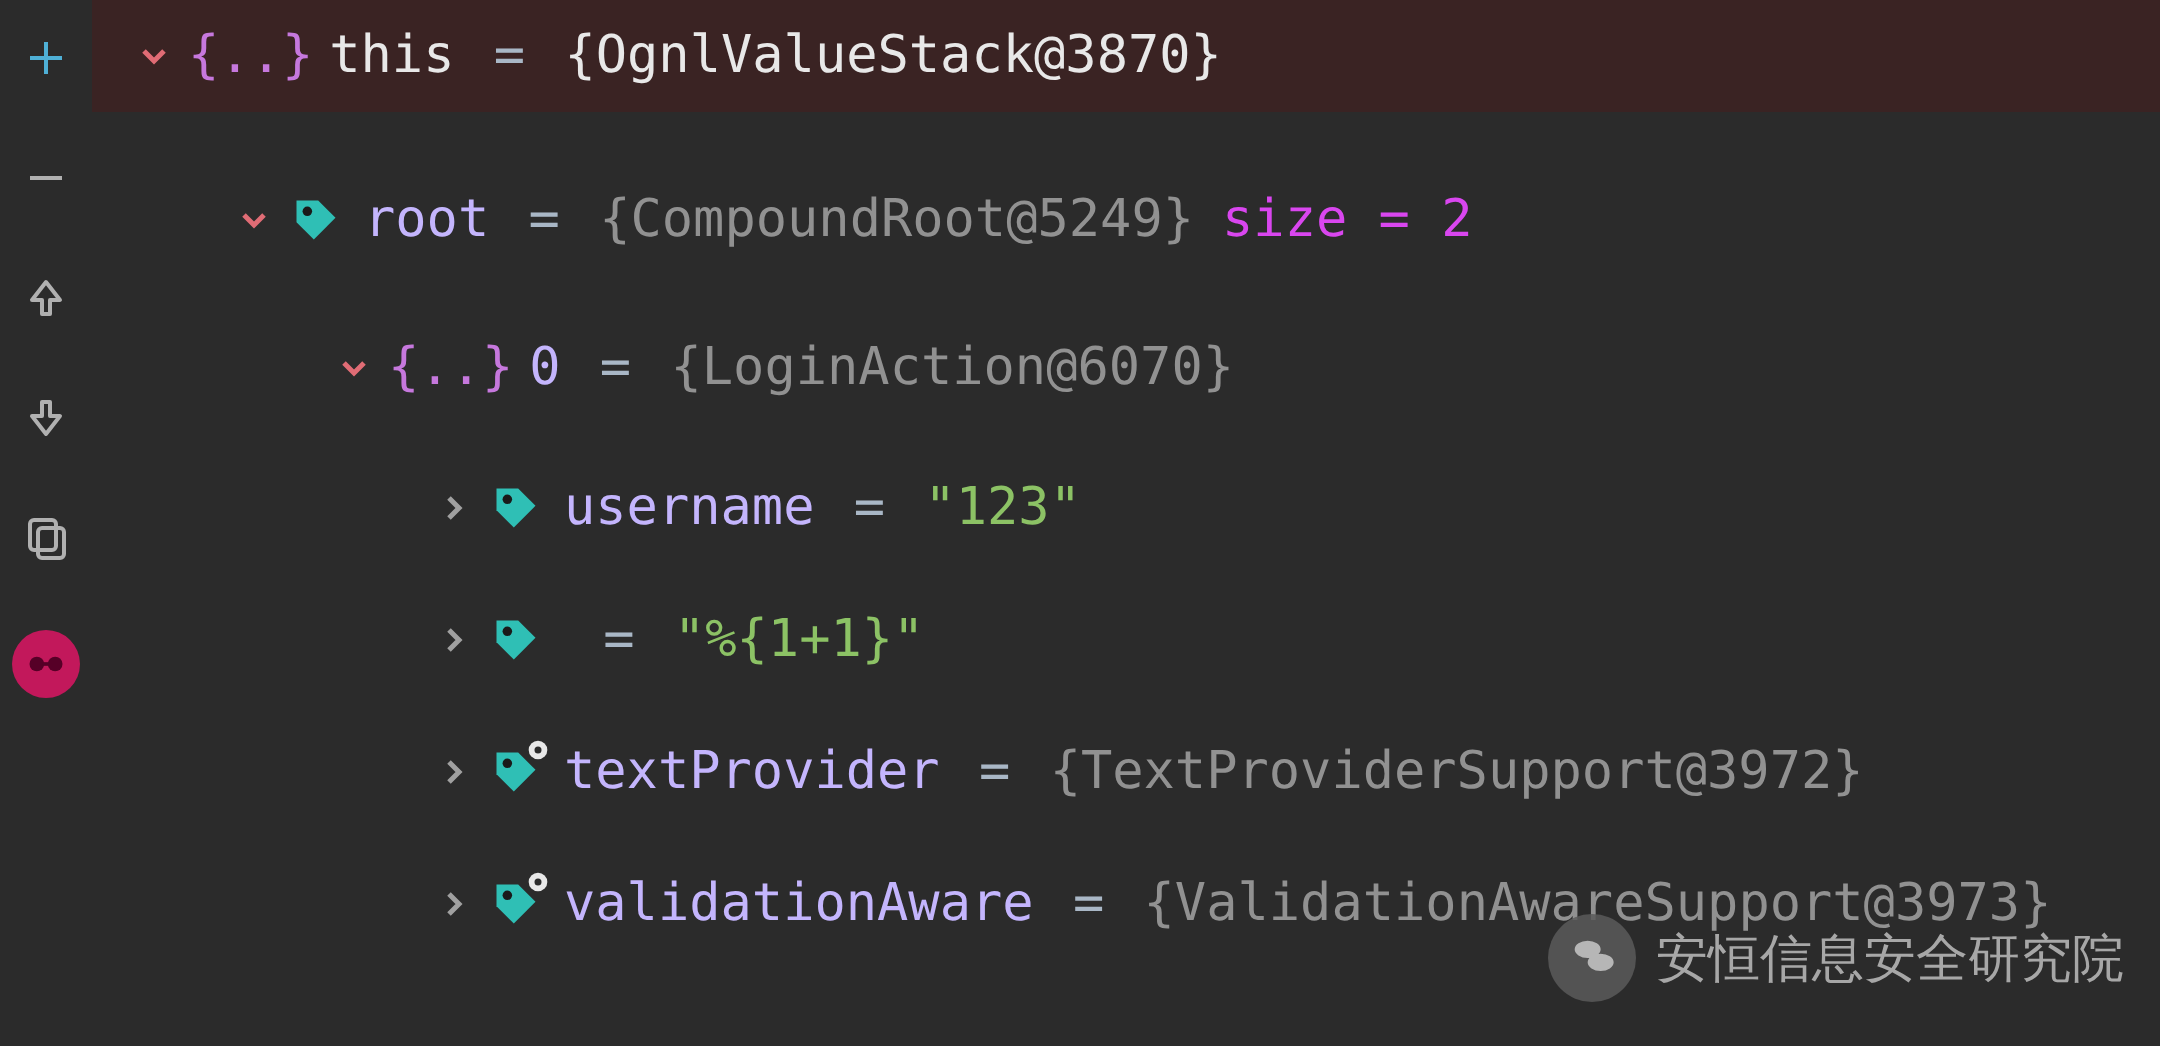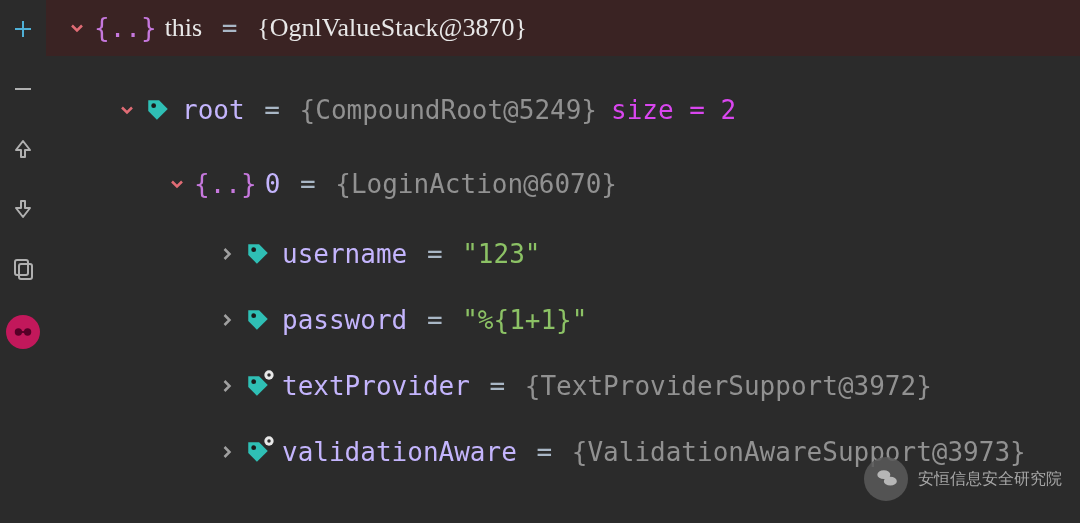--- a/index.html
+++ b/index.html
@@ -86,37 +86,37 @@
     position: relative;
   }
   .tag-icon svg { display:block; }
   .gear-overlay {
     position:absolute;
     right:-4px;
     top:-4px;
     width:14px;
     height:14px;
   }
-  .name-white { color: #e8e8e8; font-family: Liberation Serif, serif; }
+  .name-white { color: #e8e8e8; }
   .name-coral { color: #c4b5fd; }
   .eq { color: #a9b7c6; margin: 0 4px; }
   .val-gray { color: #919191; }
   .val-green { color: #8cc265; }
   .size { color: #d946ef; margin-left: 14px; }
   
   .wm {
     position: absolute;
     right: 18px;
     bottom: 22px;
     display:flex;
     align-items:center;
     gap: 10px;
     color: #bdbdbd;
     font-family: "Helvetica Neue", Arial, sans-serif;
-    font-size: 16px;
+    font-size: 26px;
     opacity: 0.85;
   }
   .wm-circle {
     width: 44px;
     height: 44px;
     border-radius: 50%;
     background: #5a5a5a;
     display:flex;
     align-items:center;
     justify-content:center;
@@ -239,21 +239,20 @@
         <svg width="20" height="20" viewBox="0 0 24 24">
             <path d="M9 6l6 6-6 6" fill="none" stroke="#a0a0a0" stroke-width="3"></path>
           </svg>
       </span>
       <span class="tag-icon">
         <svg width="26" height="26" viewBox="0 0 24 24">
             <path d="M3 3h10l8 8-10 10-8-8V3z" fill="#2fbfb5"></path>
             <circle cx="8" cy="8" r="2.2" fill="#1a1a1a"></circle>
           </svg>
       </span>
-      <span class="name-coral">password</span>
       <span class="eq">&nbsp;=&nbsp;</span>
       <span class="val-green">"%{1+1}"</span>
     </div>
 
     <div style="height:10px"></div>
 
     <div class="row" style="padding-left:170px;">
       <span class="chev gray">
         <svg width="20" height="20" viewBox="0 0 24 24">
             <path d="M9 6l6 6-6 6" fill="none" stroke="#a0a0a0" stroke-width="3"></path>

